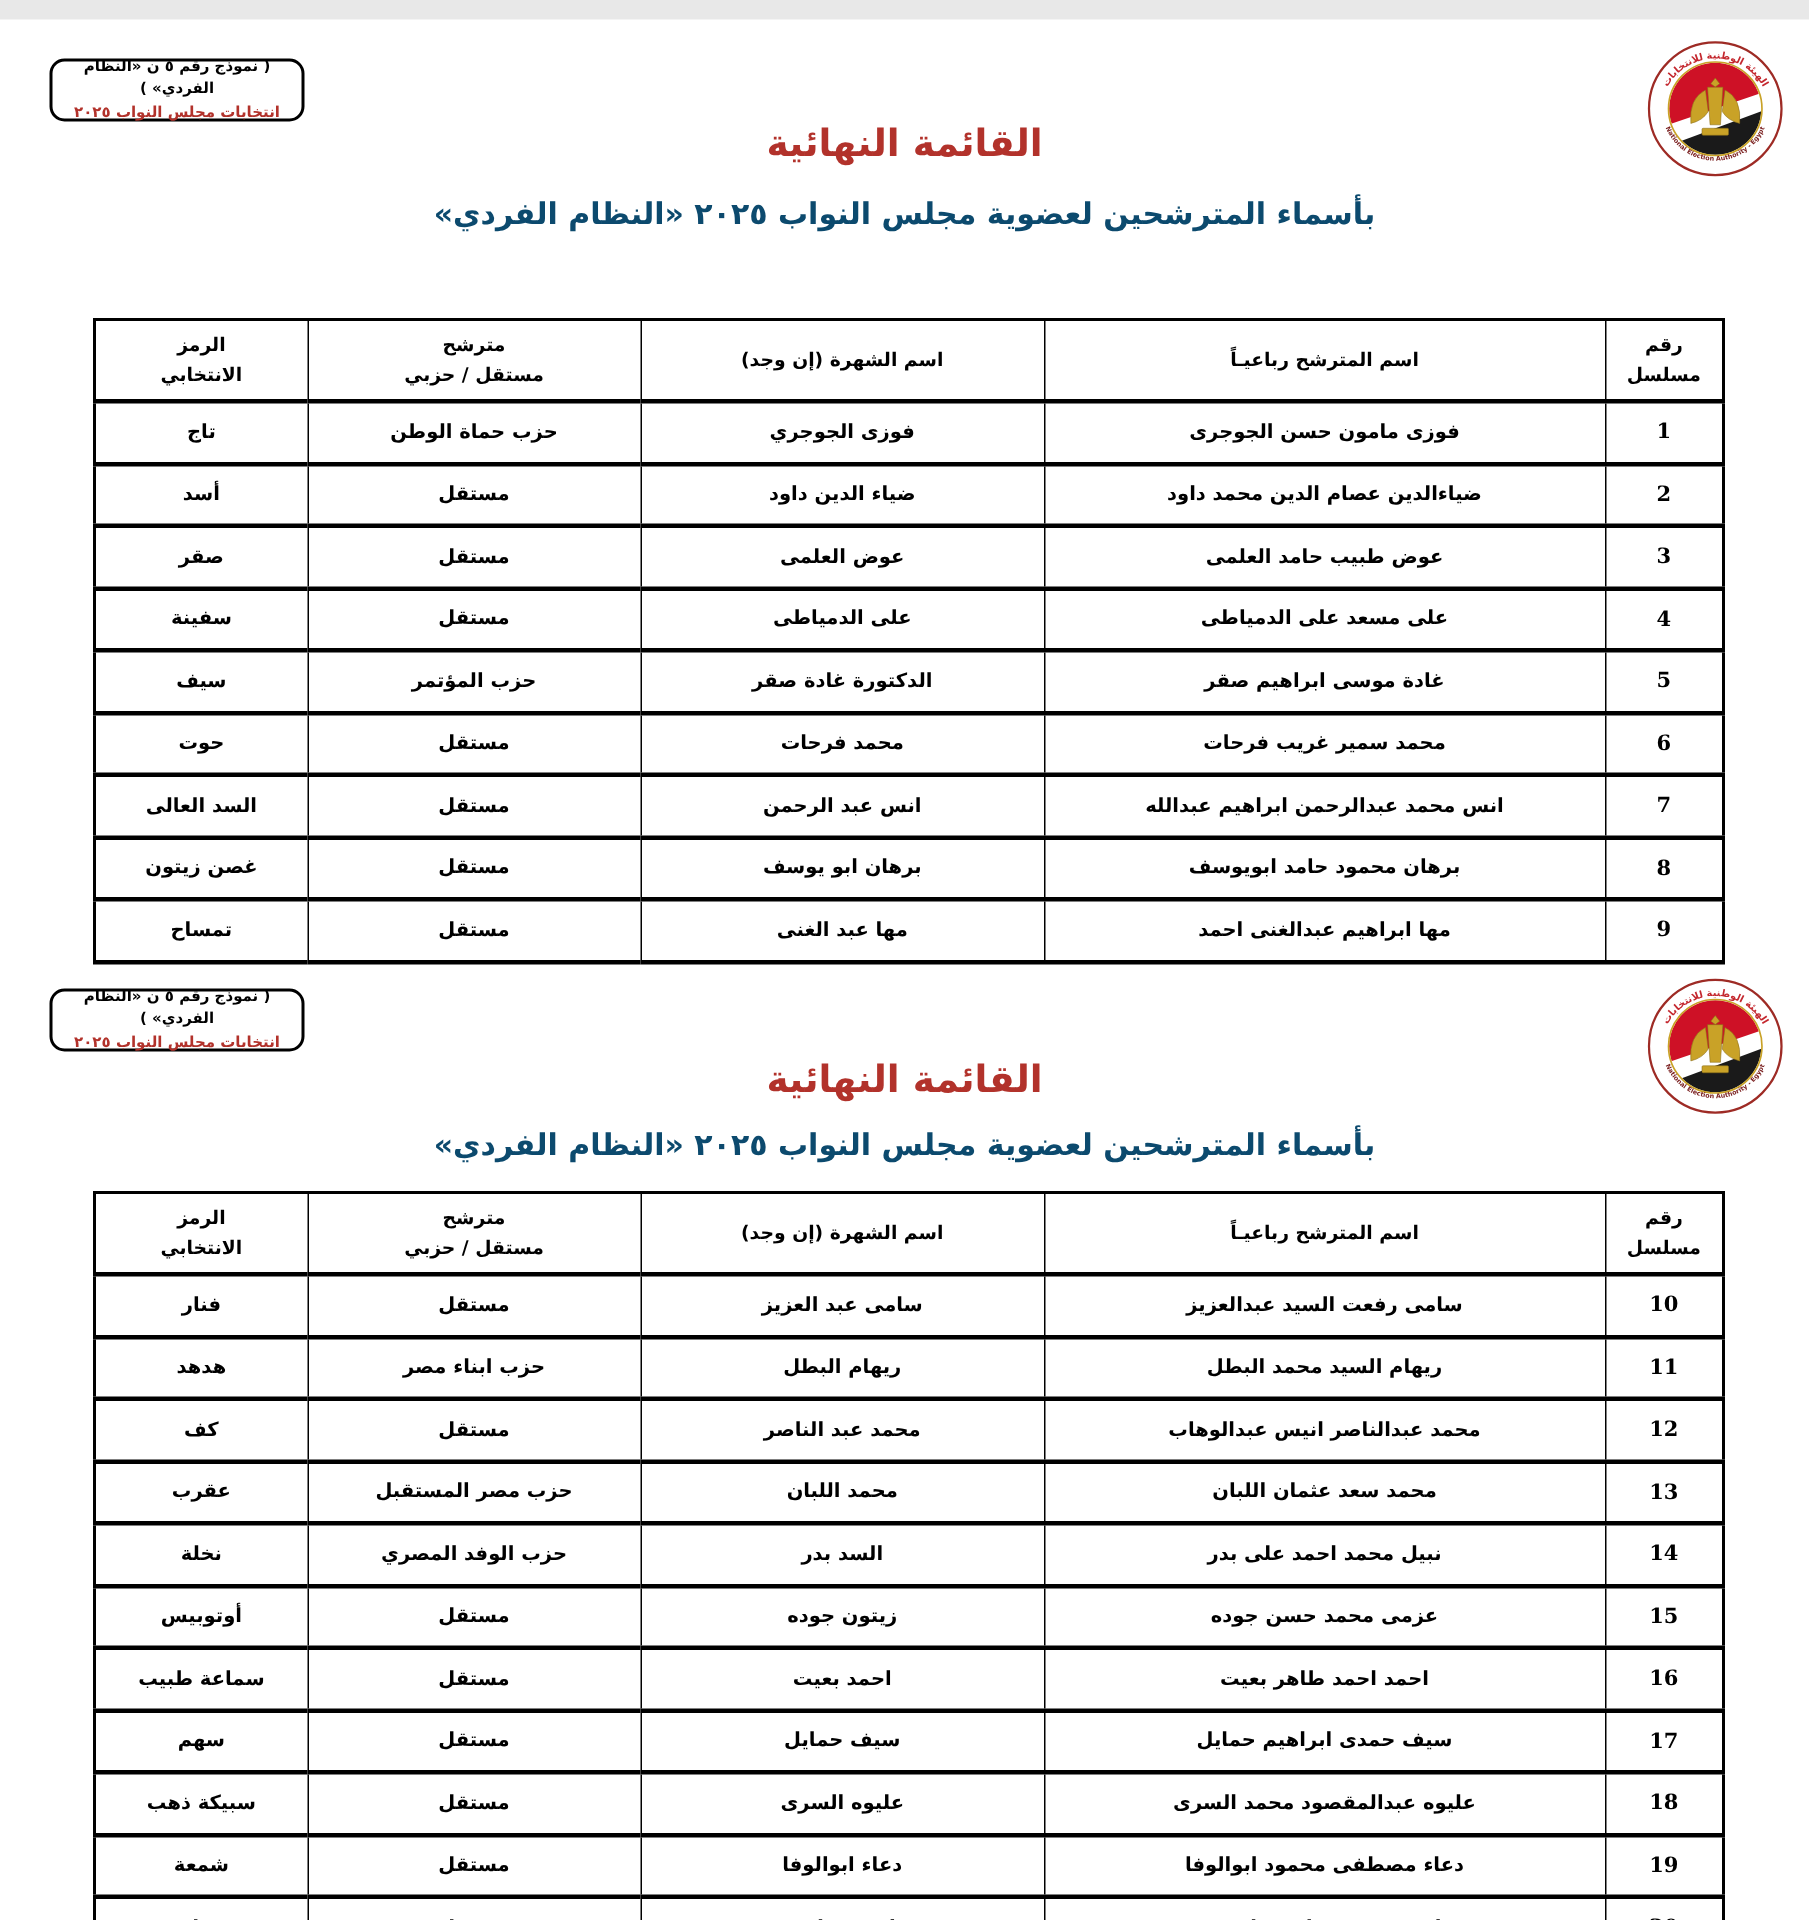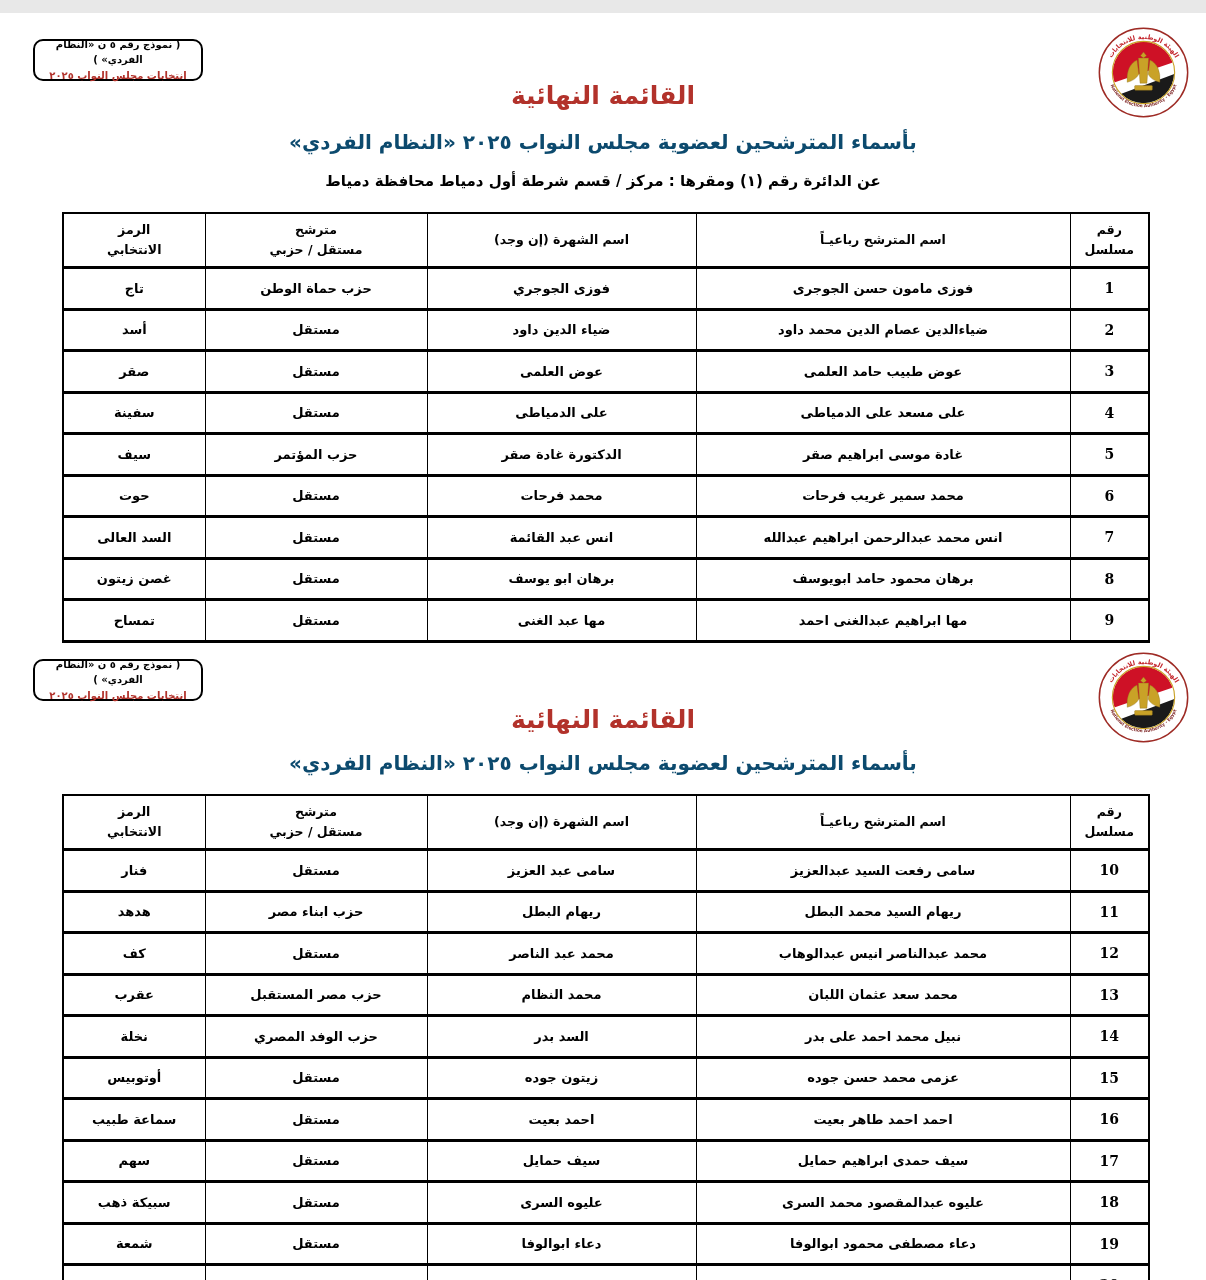--- a/index.html
+++ b/index.html
@@ -78,21 +78,20 @@
       <textPath href="#arcTop1" startOffset="50%">الهيئة الوطنية للانتخابات</textPath>
     </text>
     <path id="arcBot1" d="M 12,55 A 38.5,38.5 0 0 0 88,55" fill="none"></path>
     <text font-size="4.6" font-weight="bold" fill="#7a1f1f" text-anchor="middle">
       <textPath href="#arcBot1" startOffset="50%">National Election Authority - Egypt</textPath>
     </text>
   </svg>
 
   <div class="title-main" style="top:68px;">القائمة النهائية</div>
   <div class="title-sub" style="top:117px;">بأسماء المترشحين لعضوية مجلس النواب ٢٠٢٥ «النظام الفردي»</div>
-  <div class="title-district" style="top:159px;">عن الدائرة رقم  (١)    ومقرها : مركز / قسم شرطة  أول دمياط    محافظة  دمياط</div>
 
   <table class="list" style="top:199px;">
     <colgroup>
       <col style="width:79px">
         <col style="width:374px">
         <col style="width:269px">
         <col style="width:222px">
         <col style="width:142px">
     </colgroup>
     <thead>
@@ -152,21 +151,21 @@
         <tr>
           <td class="serial">6</td>
           <td>محمد سمير غريب فرحات</td>
           <td>محمد فرحات</td>
           <td>مستقل</td>
           <td>حوت</td>
         </tr>
         <tr>
           <td class="serial">7</td>
           <td>انس محمد عبدالرحمن ابراهيم عبدالله</td>
-          <td>انس عبد القائمة</td>
+          <td>انس عبد الرحمن</td>
           <td>مستقل</td>
           <td>السد العالى</td>
         </tr>
         <tr>
           <td class="serial">8</td>
           <td>برهان محمود حامد ابويوسف</td>
           <td>برهان ابو يوسف</td>
           <td>مستقل</td>
           <td>غصن زيتون</td>
         </tr>
@@ -260,21 +259,21 @@
         <tr>
           <td class="serial">12</td>
           <td>محمد عبدالناصر انيس عبدالوهاب</td>
           <td>محمد عبد الناصر</td>
           <td>مستقل</td>
           <td>كف</td>
         </tr>
         <tr>
           <td class="serial">13</td>
           <td>محمد سعد عثمان اللبان</td>
-          <td>محمد النظام</td>
+          <td>محمد اللبان</td>
           <td>حزب مصر المستقبل</td>
           <td>عقرب</td>
         </tr>
         <tr>
           <td class="serial">14</td>
           <td>نبيل محمد احمد على بدر</td>
           <td>السد بدر</td>
           <td>حزب الوفد المصري</td>
           <td>نخلة</td>
         </tr>

